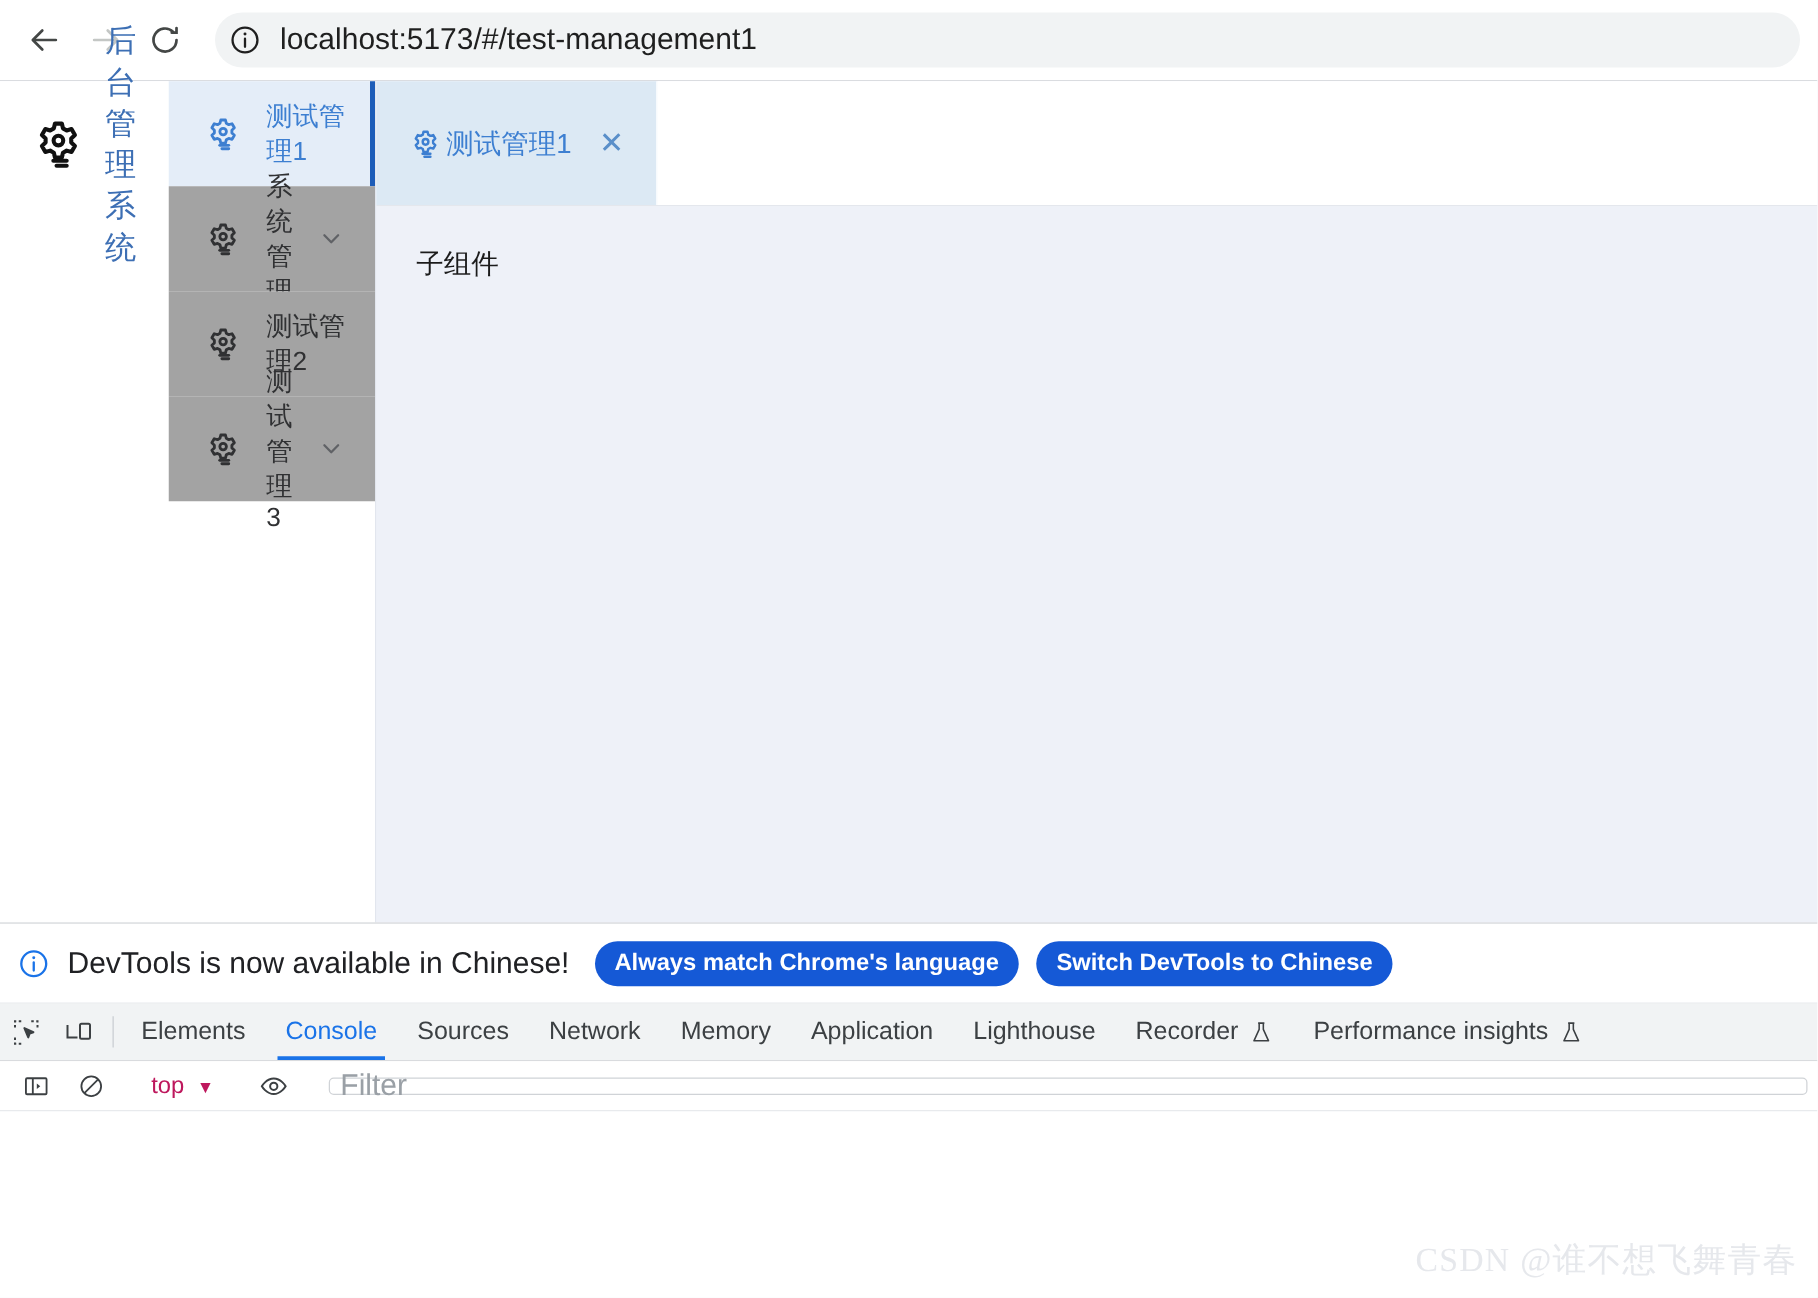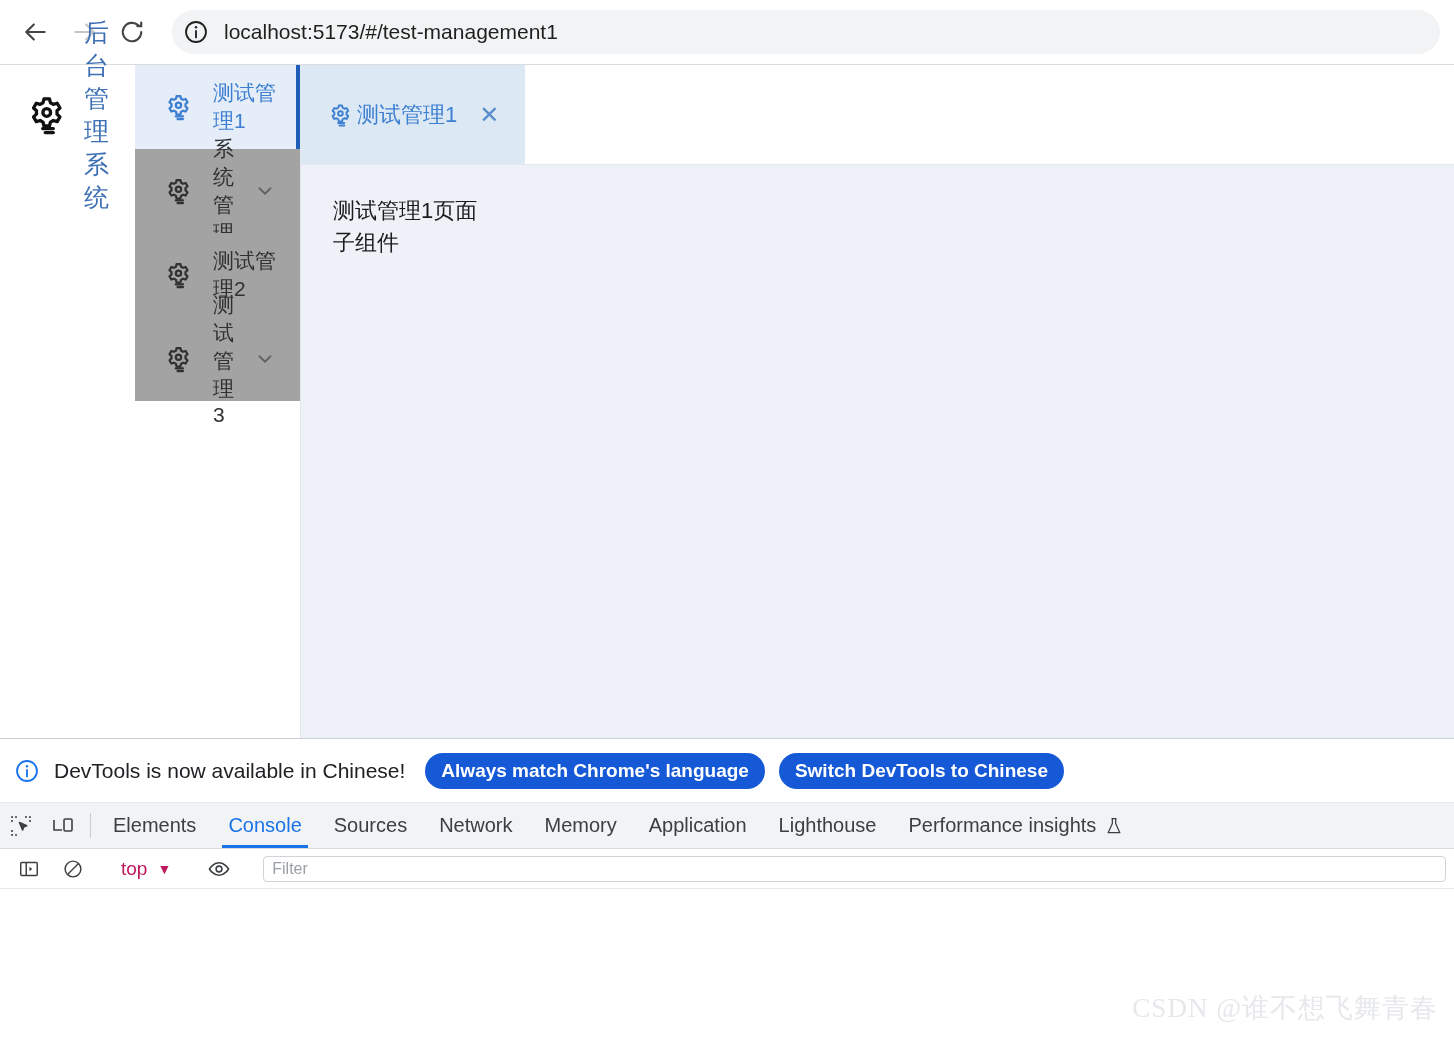--- a/index.html
+++ b/index.html
@@ -41,21 +41,21 @@
   }
   .omnibox-icon {
     width: 36px; height: 36px;
     border-radius: 50%;
     background: #ffffff00;
     display: flex; align-items: center; justify-content: center;
     color: #1f1f1f;
     flex: 0 0 auto;
   }
   .omnibox-url {
-    font-size: 21px;
+    font-size: 24px;
     color: #1f1f1f;
     margin-left: 10px;
     white-space: nowrap;
   }
 
   
   .app {
     position: absolute;
     top: 64px; left: 0;
     width: 1454px; height: 674px;
@@ -171,21 +171,21 @@
     height: 64px;
     background: #ffffff;
     display: flex;
     align-items: center;
     padding-left: 14px;
     gap: 14px;
     border-bottom: 1px solid #e8eaed;
   }
   .dt-notice-icon { color: #1a73e8; display: flex; flex: 0 0 auto; }
   .dt-notice-text {
-    font-size: 21px;
+    font-size: 24px;
     color: #202124;
     margin-right: 6px;
     white-space: nowrap;
   }
   .pill {
     height: 36px;
     border-radius: 18px;
     display: flex;
     align-items: center;
     padding: 0 16px;
@@ -250,26 +250,26 @@
   .ctx-select {
     display: flex;
     align-items: center;
     gap: 10px;
     font-size: 19px;
     color: #be185d;
     padding: 0 10px;
   }
   .filter-input {
     flex: 1 1 auto;
-    height: 26px;
+    height: 14px;
     margin-left: 6px;
     border: 1px solid #d0d3d7;
     border-radius: 4px;
     background: #ffffff;
-    font-size: 16px;
+    font-size: 24px;
     color: #9aa0a6;
     padding: 0 8px;
     display: flex;
     align-items: center;
   }
   .dt-console-body {
     flex: 1 1 auto;
     background: #ffffff;
     padding-top: 10px;
   }
@@ -422,21 +422,20 @@
             <line x1="11.6" y1="21.6" x2="16" y2="21.6"></line>
           </svg>
         </span>
         <span>测试管理1</span>
         <span class="tab-close">✕</span>
       </div>
       <div class="tabbar-rest"></div>
     </div>
 
     <div class="content">
-      <div>测试管理1页面</div>
       <div>子组件</div>
     </div>
   </div>
 </div>
 
 <div class="devtools">
 
   <div class="dt-notice">
     <span class="dt-notice-icon">
       <svg width="26" height="26" viewBox="0 0 24 24" fill="none" stroke="currentColor" stroke-width="1.7">
@@ -482,20 +481,28 @@
     <div class="dt-tab">
         <span>Memory</span>
       </div>
     <div class="dt-tab">
         <span>Application</span>
       </div>
     <div class="dt-tab">
         <span>Lighthouse</span>
       </div>
     <div class="dt-tab">
+      <span>Recorder</span>
+      <span class="flask">
+        <svg width="20" height="20" viewBox="0 0 24 24" fill="none" stroke="currentColor" stroke-width="1.5" stroke-linejoin="round">
+          <path d="M9 3h6M10 3v6L5 20h14l-5-11V3"></path>
+        </svg>
+      </span>
+    </div>
+    <div class="dt-tab">
       <span>Performance insights</span>
       <span class="flask">
         <svg width="20" height="20" viewBox="0 0 24 24" fill="none" stroke="currentColor" stroke-width="1.5" stroke-linejoin="round">
           <path d="M9 3h6M10 3v6L5 20h14l-5-11V3"></path>
         </svg>
       </span>
     </div>
   </div>
 
   <div class="dt-console-bar">

